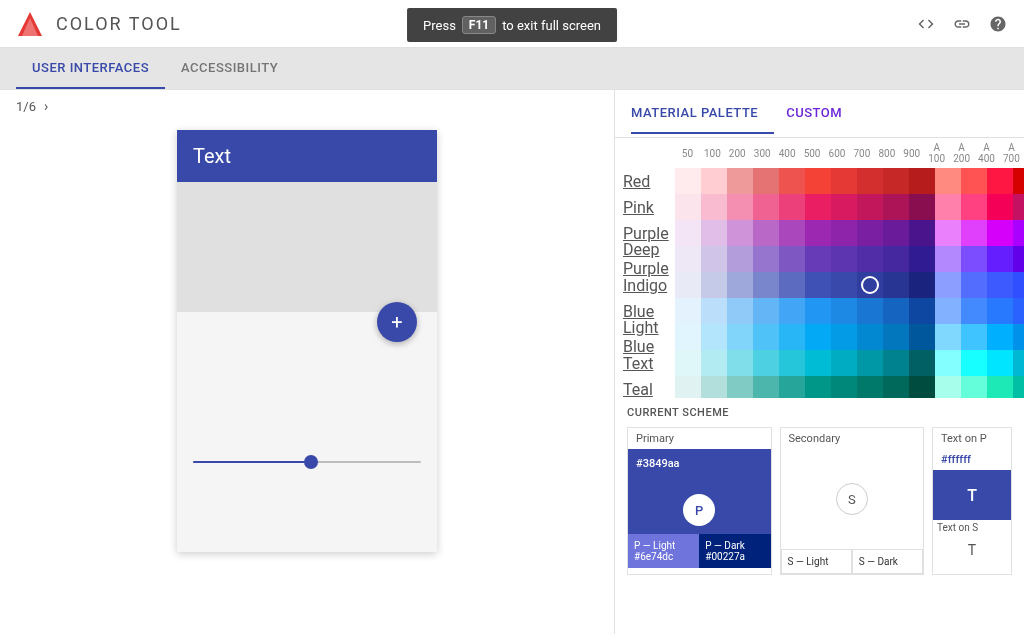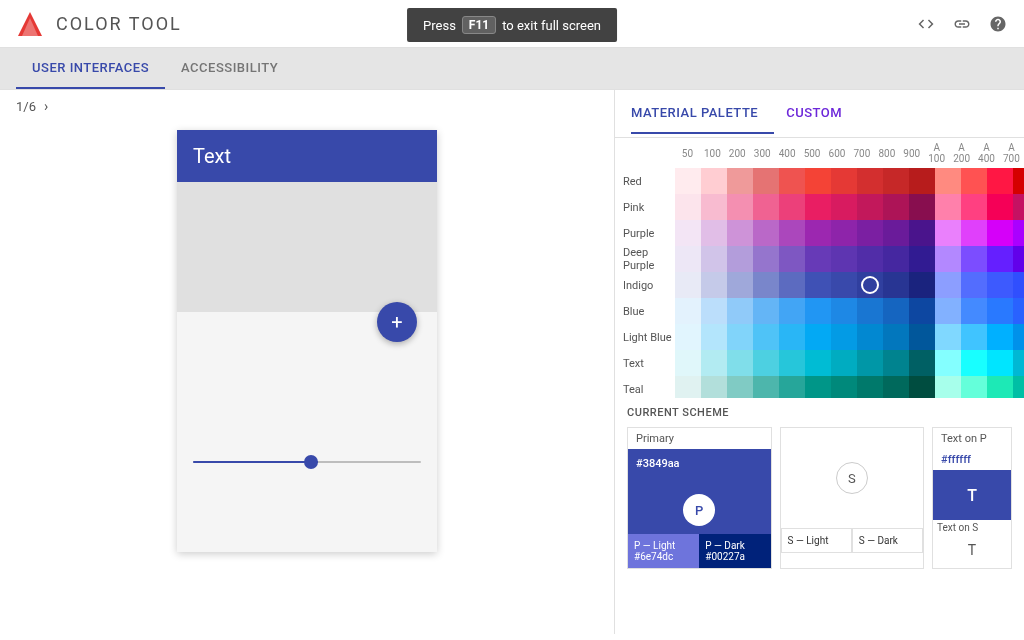--- a/index.html
+++ b/index.html
@@ -83,21 +83,21 @@
       text-transform: uppercase; letter-spacing: 0.5px;
     }
     .palette-tab.active { color: #3849aa; border-bottom: 2px solid #3849aa; }
 
     
     .color-grid-section { flex: 0 0 auto; overflow: hidden; }
     .color-grid-header { display: flex; align-items: center; padding: 4px 0 4px 60px; gap: 0; }
     .color-col-label { width: 26px; text-align: center; font-size: 10px; color: #888; }
     .color-grid-rows { overflow-y: auto; max-height: 230px; position: relative; }
     .color-row { display: flex; align-items: center; height: 26px; }
-    .color-row-label { width: 60px; font-size: 11px; color: #555; padding-left: 8px; flex-shrink: 0; }
+    .color-row-label { width: 60px; font-size: 16px; color: #555; padding-left: 8px; flex-shrink: 0; text-decoration: underline; }
     .color-swatch { width: 26px; height: 26px; flex-shrink: 0; cursor: pointer; position: relative; }
     .color-swatch.selected::after {
       content: ''; width: 14px; height: 14px; border-radius: 50%; border: 2px solid #fff;
       position: absolute; top: 50%; left: 50%; transform: translate(-50%, -50%);
     }
 
     
     .current-scheme { padding: 8px 12px; }
     .scheme-label { font-size: 11px; font-weight: 500; color: #555; letter-spacing: 0.5px; text-transform: uppercase; margin-bottom: 8px; }
     .scheme-cards { display: flex; gap: 8px; border-radius: 18px; }
@@ -409,20 +409,21 @@
               <div class="primary-sub-hex">#6e74dc</div>
             </div>
             <div class="primary-sub-block p-dark">
               <div class="primary-sub-label">P — Dark</div>
               <div class="primary-sub-hex">#00227a</div>
             </div>
           </div>
         </div>
 
         <div class="scheme-card secondary-card">
+          <div class="scheme-card-label">Secondary</div>
           <div class="secondary-main">
             <div class="secondary-circle">
               <span>S</span>
             </div>
           </div>
           <div class="secondary-sub">
             <div class="secondary-sub-block">
               <div class="secondary-sub-label">S — Light</div>
             </div>
             <div class="secondary-sub-block">

